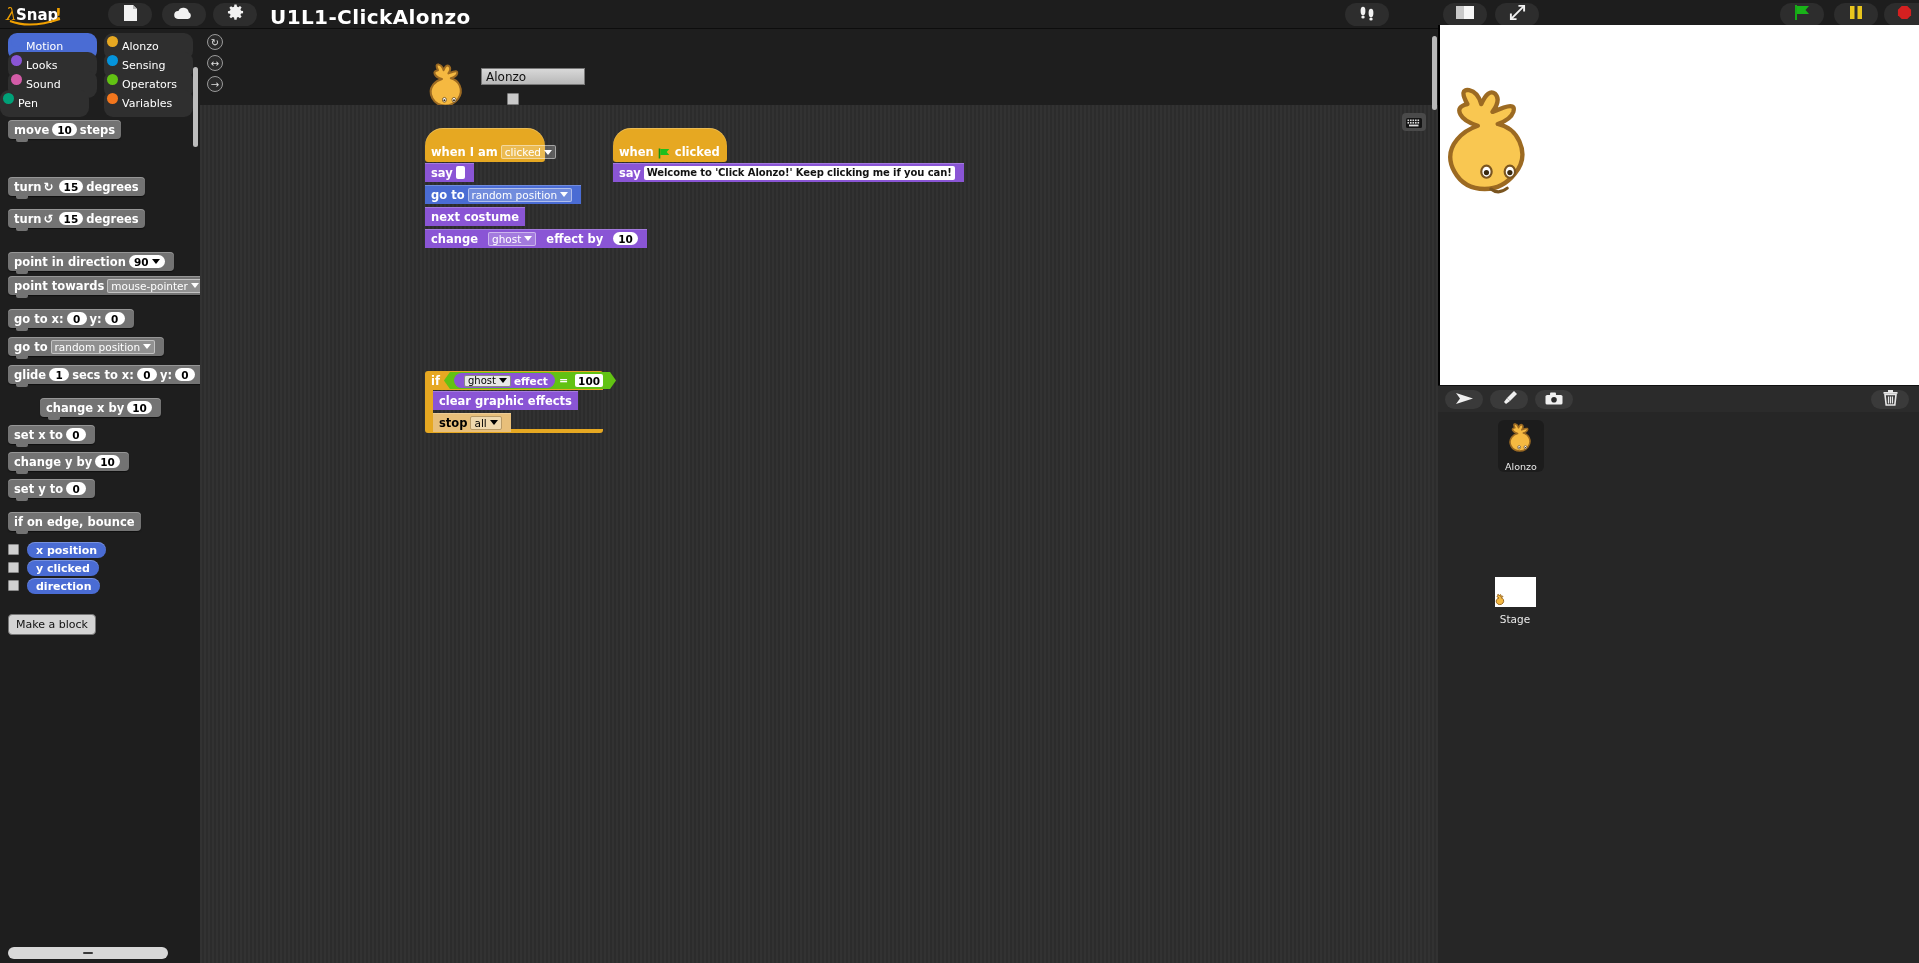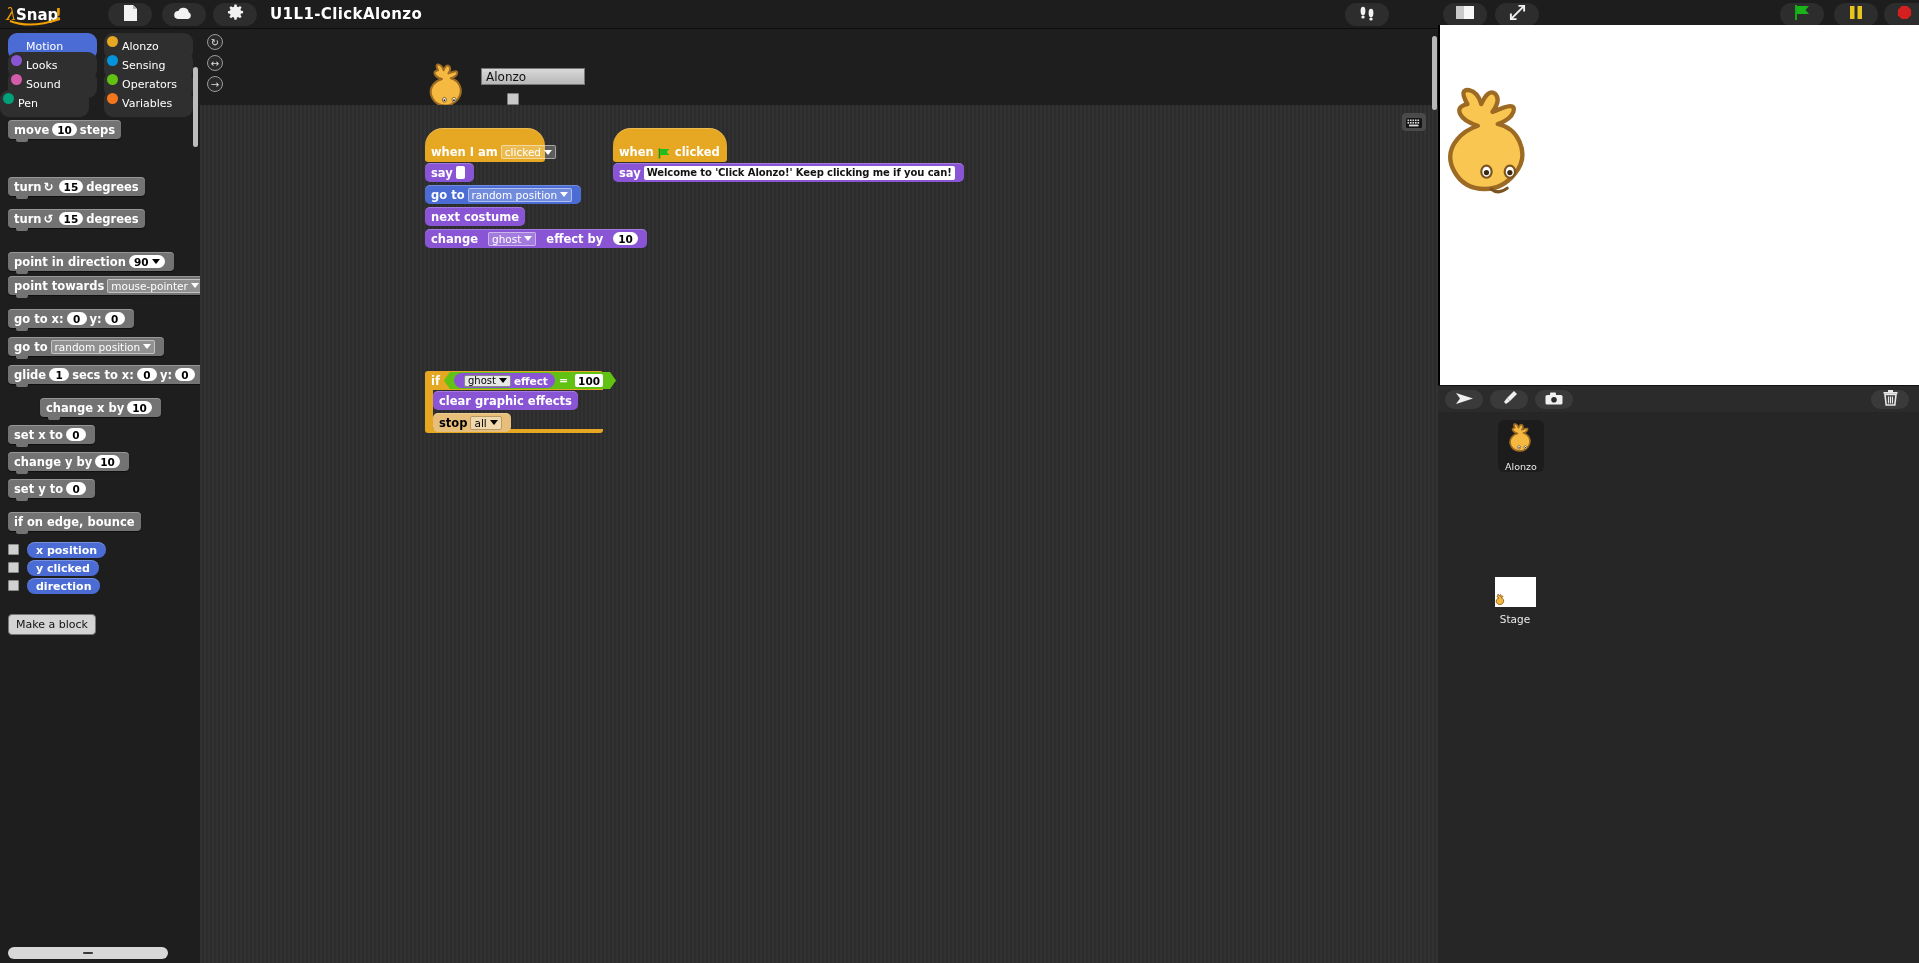--- a/index.html
+++ b/index.html
@@ -25,21 +25,21 @@
     background: #2d2d2d;
     border-radius: 12px;
     display: flex; align-items: center; justify-content: center;
     cursor: pointer;
   }
   #btn-file { left: 108px; width: 44px; }
   #btn-cloud { left: 162px; width: 44px; }
   #btn-settings { left: 213px; width: 44px; }
   #proj-title {
     position: absolute; left: 270px; top: 5px;
-    color: #ffffff; font-size: 15px; font-weight: bold;
+    color: #ffffff; font-size: 20px; font-weight: bold;
     font-family: "DejaVu Sans", sans-serif;
     letter-spacing: 0.4px;
   }
   #btn-steps { left: 1345px; width: 44px; }
   #btn-stagesize { left: 1443px; width: 44px; }
   #btn-fullscreen { left: 1495px; width: 44px; }
   #btn-greenflag { left: 1780px; width: 44px; }
   #btn-pause { left: 1834px; width: 44px; }
   #btn-stop { left: 1884px; width: 40px; border-radius: 12px 0 0 12px;}
 
@@ -219,21 +219,21 @@
     width: 24px; height: 18px;
     background: #4a4a4a; border-radius: 4px;
     display: flex; align-items: center; justify-content: center;
     cursor: pointer;
   }
   
   .sb {
     position: absolute;
     display: inline-flex; align-items: center;
     height: 19px;
-    border-radius: 5px;
+    border-radius: 0;
     color: #fff; font-size: 11.5px; font-weight: bold;
     font-family: "DejaVu Sans", sans-serif;
     padding: 0 6px; white-space: nowrap; cursor: pointer;
     box-shadow: inset 0 1px 0 rgba(255,255,255,0.22);
   }
   .sb.hat {
     height: 34px; align-items: flex-end; padding-bottom: 3px;
     border-radius: 18px 18px 3px 3px;
   }
   .c-control { background: #e6a822; }

